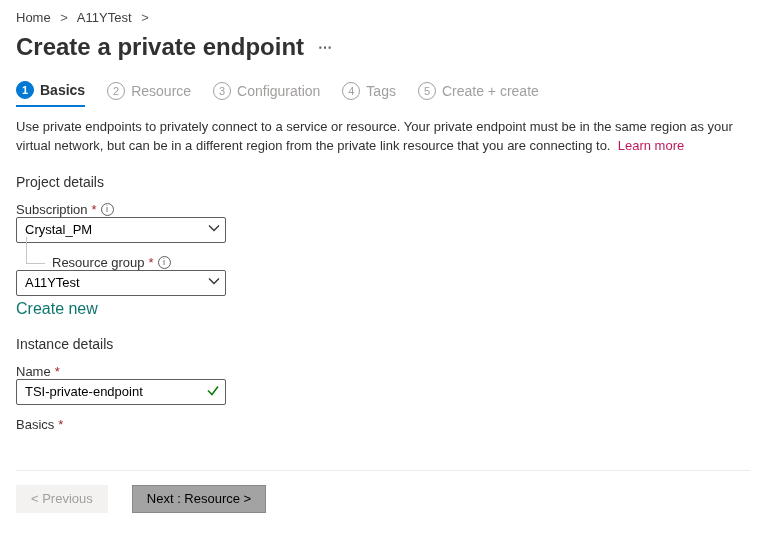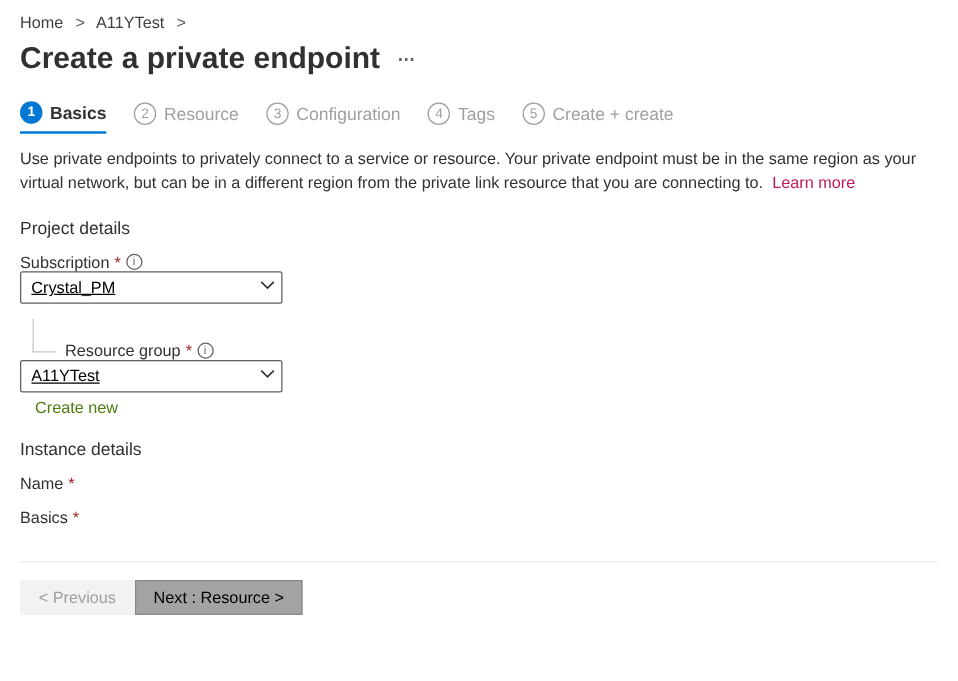--- a/index.html
+++ b/index.html
@@ -72,21 +72,21 @@
     font-weight: 400;
     font-size: 14px;
     margin: 10px 0 12px 0;
   }
   .form-row {
     display: flex;
     align-items: flex-start;
     margin-bottom: 12px;
     flex-direction: column;
   }
-  .form-row.indent .label-cell { padding-left: 36px; position:relative;margin-top:18px;}
+  .form-row.indent .label-cell { padding-left: 36px; position:relative;}
   .form-row.indent .label-cell::before {
     content:"";
     position:absolute;
     left:10px; top:-18px;
     width:18px; height:26px;
     border-left:1px solid #c8c6c4;
     border-bottom:1px solid #c8c6c4;
   }
   .label-cell {
     width: 250px;
@@ -107,37 +107,36 @@
   .select-box, .text-box {
     width: 100%;
     height: 26px;
     border: 1px solid #605e5c;
     border-radius: 2px;
     padding: 0 24px 0 8px;
     background:#fff;
     font-family: inherit;
     font-size: 13px;
     position: relative;
-    text-decoration: underline;
   }
   .select-wrap { position:relative; width:100%; }
   .chev, .check {
     position:absolute; right:6px; top:50%; transform:translateY(-50%);
     pointer-events:none;
   }
   .chev svg { width:12px; height:12px; }
   .check svg { width:14px; height:14px; }
-  .link-small { color:#4d7c0f; font-size:13px; text-decoration:none; display:inline-block; margin-top:4px; margin-left:12px;}
+  .link-small { color:#0f766e; font-size:16px; text-decoration:none; display:inline-block; margin-top:4px; margin-left:0;}
   .footer {
     position: relative;
-    margin-top: 28px;
+    margin-top: 38px;
     border-top: 1px solid #edebe9;
     padding: 14px 0;
     display:flex;
-    gap: 0;
+    gap: 24px;
     align-items: flex-end;
   }
   .btn {
     height: 28px;
     padding: 0 14px;
     border: 1px solid #8a8886;
     background:#a3a3a3;
     font-family:inherit;
     font-size:13px;
     cursor:pointer;
@@ -231,20 +230,30 @@
   </div>
 </div>
 
 <div class="section-title" style="margin-top:18px">Instance details</div>
 
 <div class="form-row">
   <div class="label-cell">
     <span>Name</span>
     <span class="req">*</span>
   </div>
+  <div class="field-cell">
+    <div class="select-wrap">
+      <input class="text-box" value="TSI-private-endpoint" style="">
+      <span class="check">
+        <svg viewBox="0 0 14 14">
+            <path d="M2 7 L6 11 L12 3" stroke="#107c10" stroke-width="1.6" fill="none"></path>
+          </svg>
+      </span>
+    </div>
+  </div>
 </div>
 
 <div class="form-row">
   <div class="label-cell">
     <span>Basics</span>
     <span class="req">*</span>
   </div>
 </div>
 
 <div class="footer">

